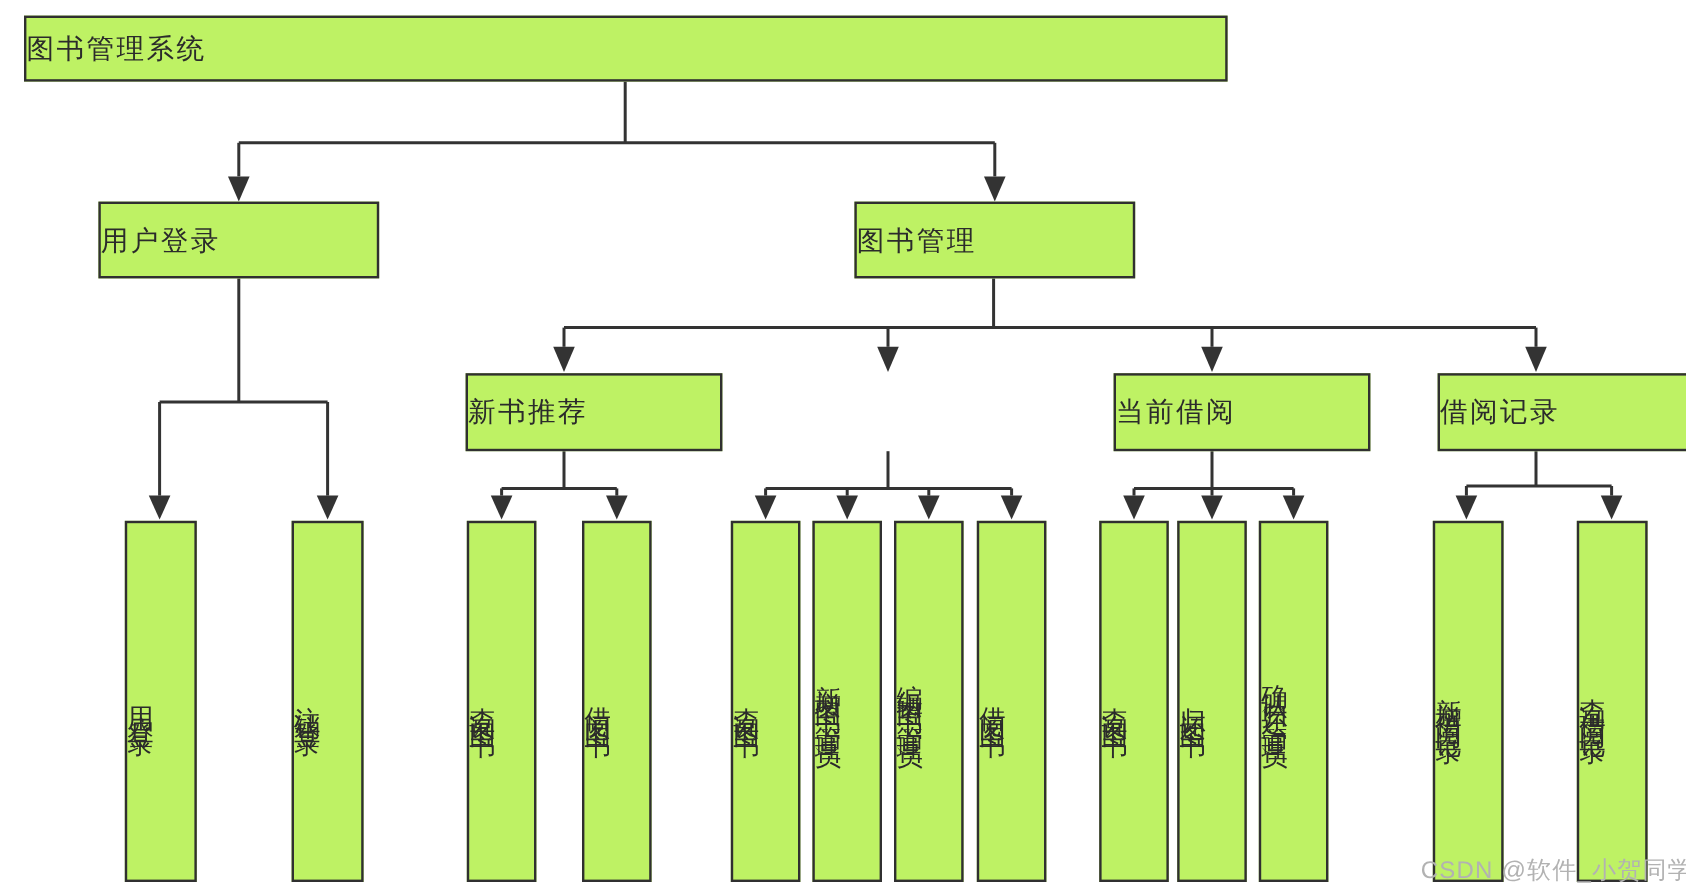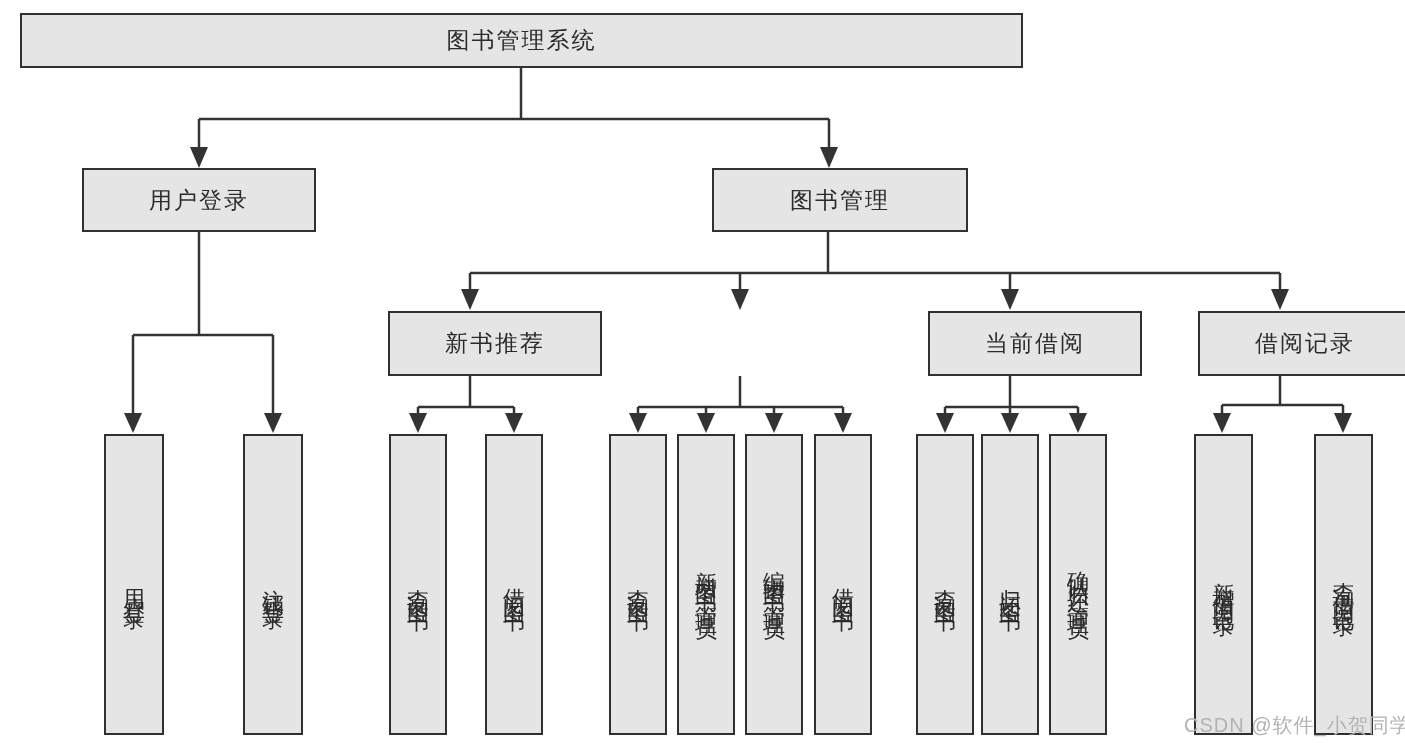--- a/index.html
+++ b/index.html
@@ -10,29 +10,29 @@
     font-family:"Liberation Sans", sans-serif;
     overflow:hidden;
   }
   .connectors{position:absolute;left:0;top:0;width:1405px;height:747px;z-index:1;}
   .connectors path{stroke:#333333;stroke-width:2.5;fill:none;}
   .connectors path.tri{fill:#333333;stroke:none;}
   .box{
     position:absolute;
     box-sizing:border-box;
     border:2.5px solid #303030;
-    background:#e5e5e5;
-    display:flex;align-items:center;justify-content:center;
+    background:#bef264;
+    display:flex;align-items:center;justify-content:flex-start;
     color:#2b2b2b;
     z-index:2;
   }
   .box.h{font-size:23px;letter-spacing:2px;white-space:nowrap;}
   .box.root{left:20px;top:13px;width:1003px;height:55px;font-size:23px;}
   .lvl1-left {left:82px; top:168px;width:234px;height:64px;}
-  .lvl1-right{left:712px;top:168px;width:256px;height:64px;}
+  .lvl1-right{left:712px;top:168px;width:234px;height:64px;}
   .lvl2{top:311px;width:214px;height:65px;margin-left:25px;}
   .l2a{left:363px;} .l2b{left:633px;} .l2c{left:903px;} .l2d{left:1173px;}
   .box.v{top:434px;height:301px;}
   .vtext{
     writing-mode:vertical-rl;
     text-orientation:mixed;
     font-size:22px;
     letter-spacing:7px;
     line-height:1;
     color:#2b2b2b;

